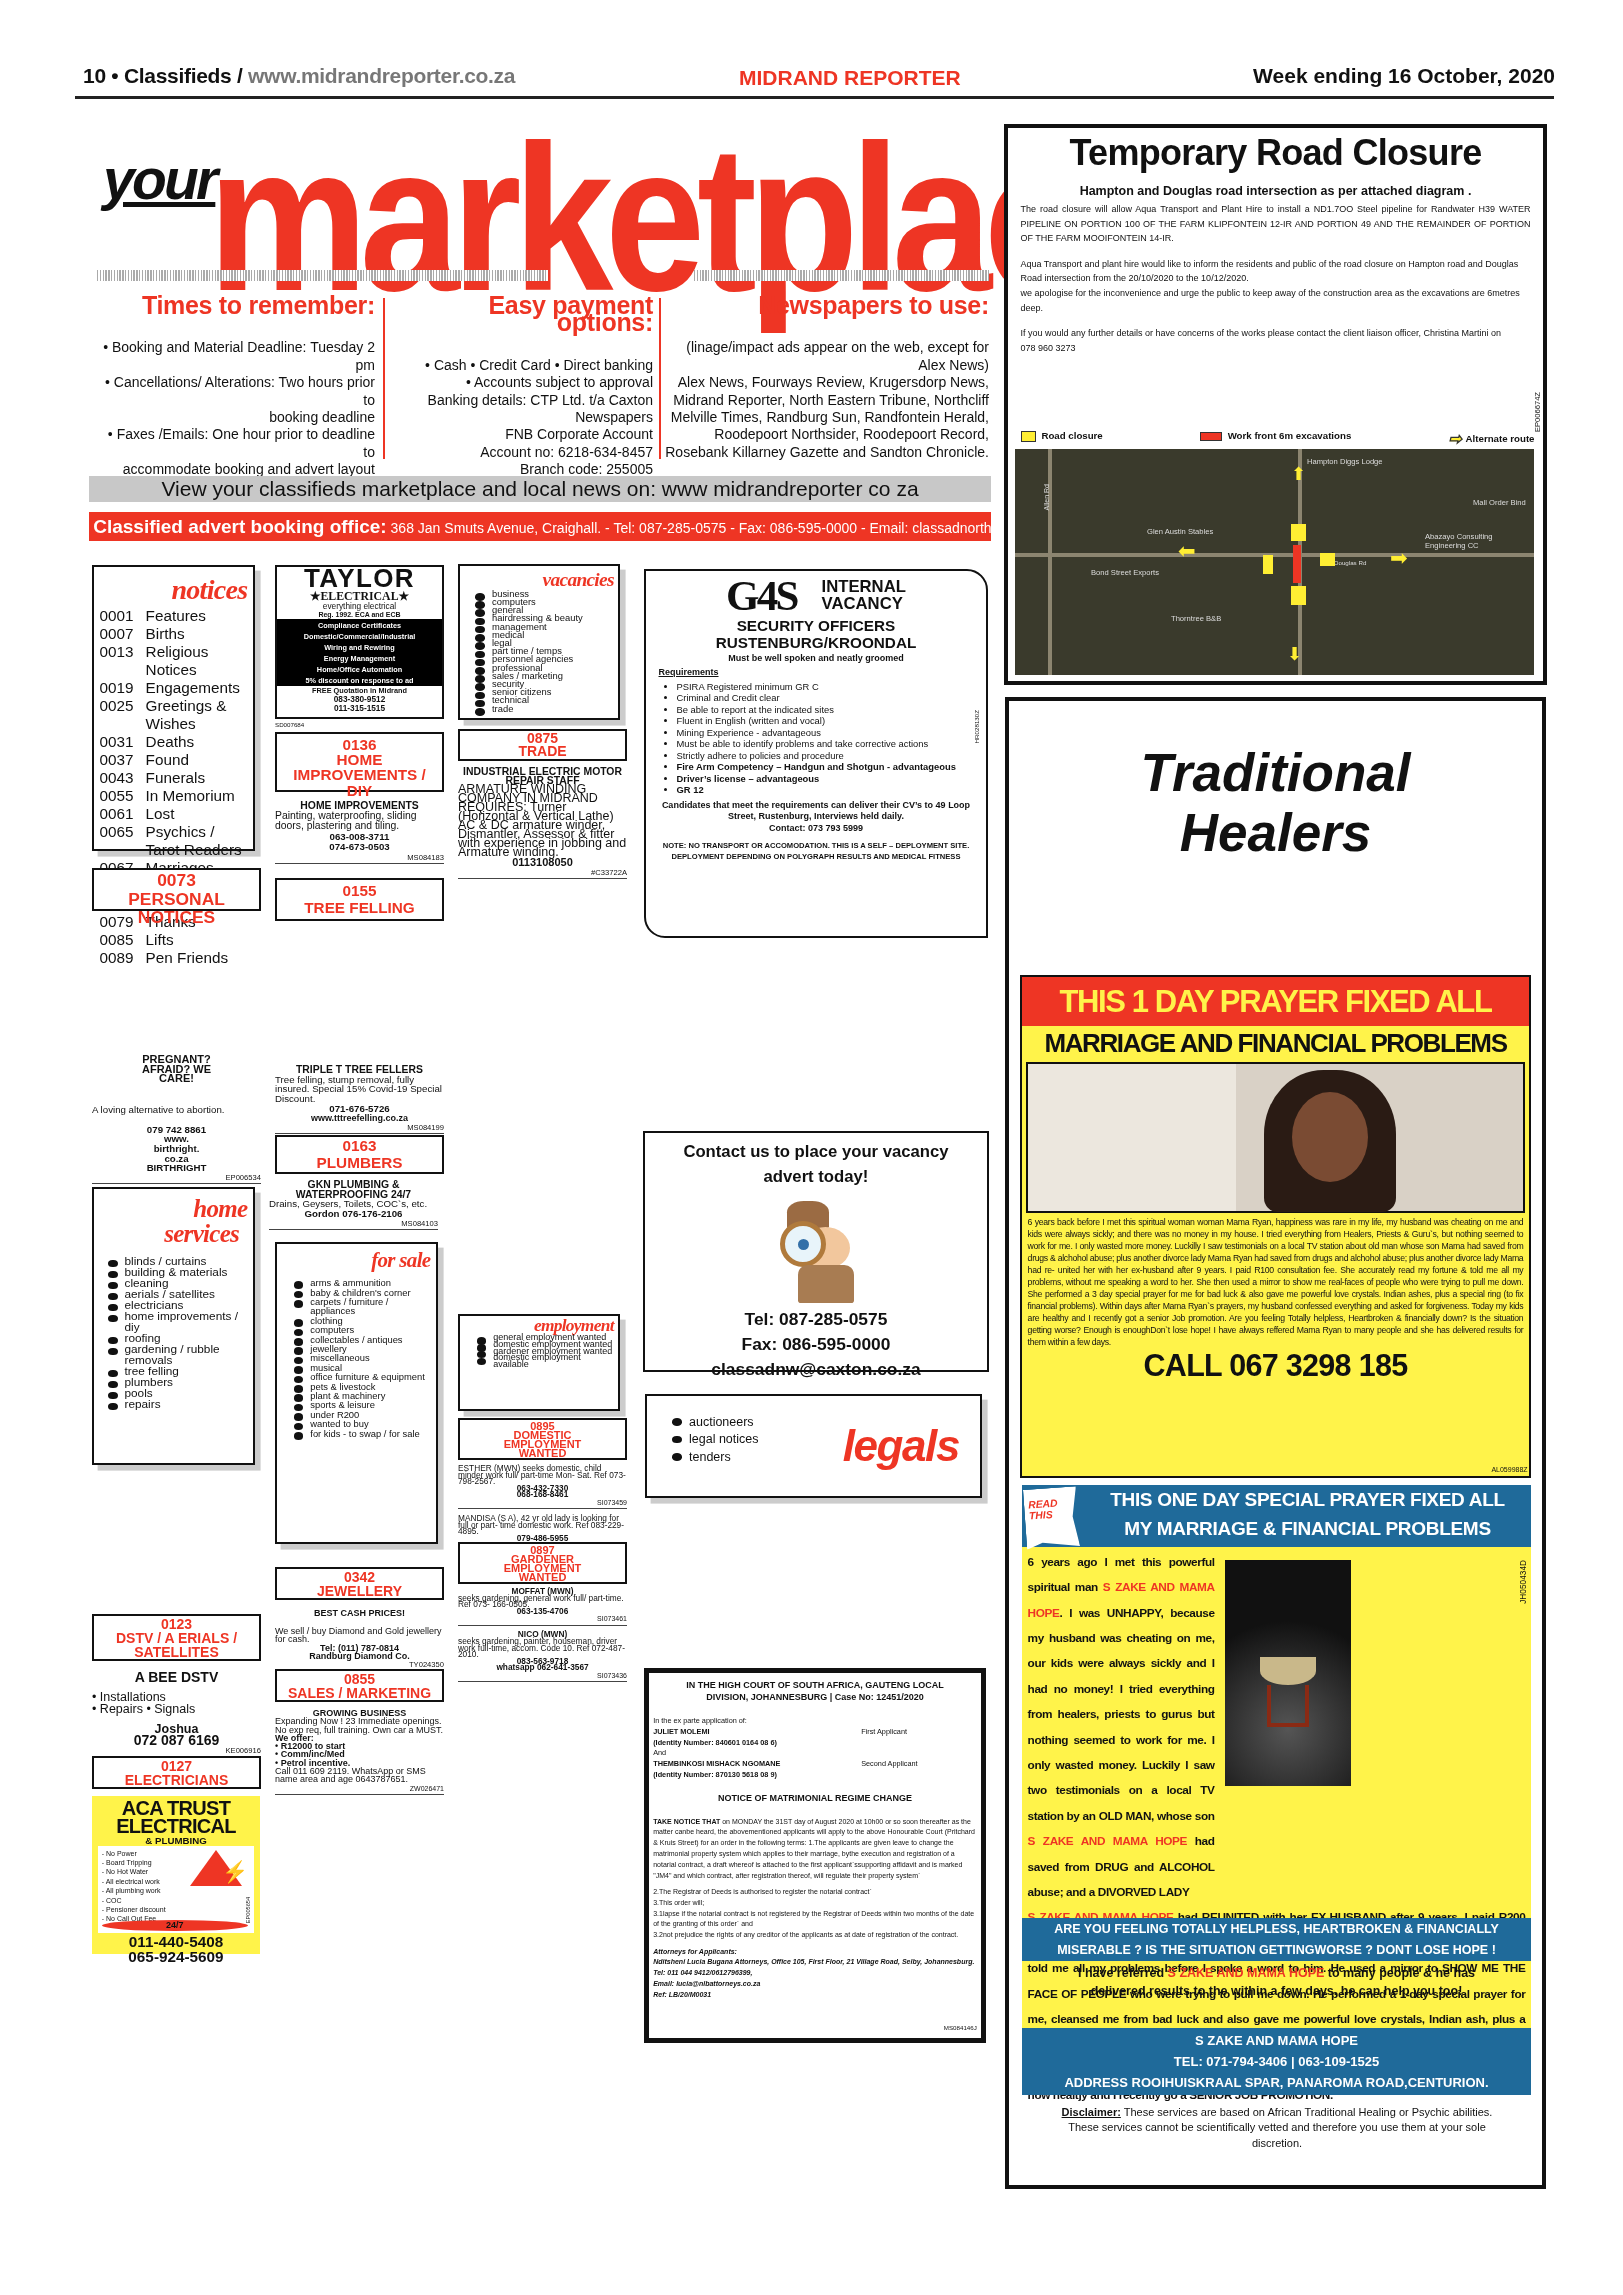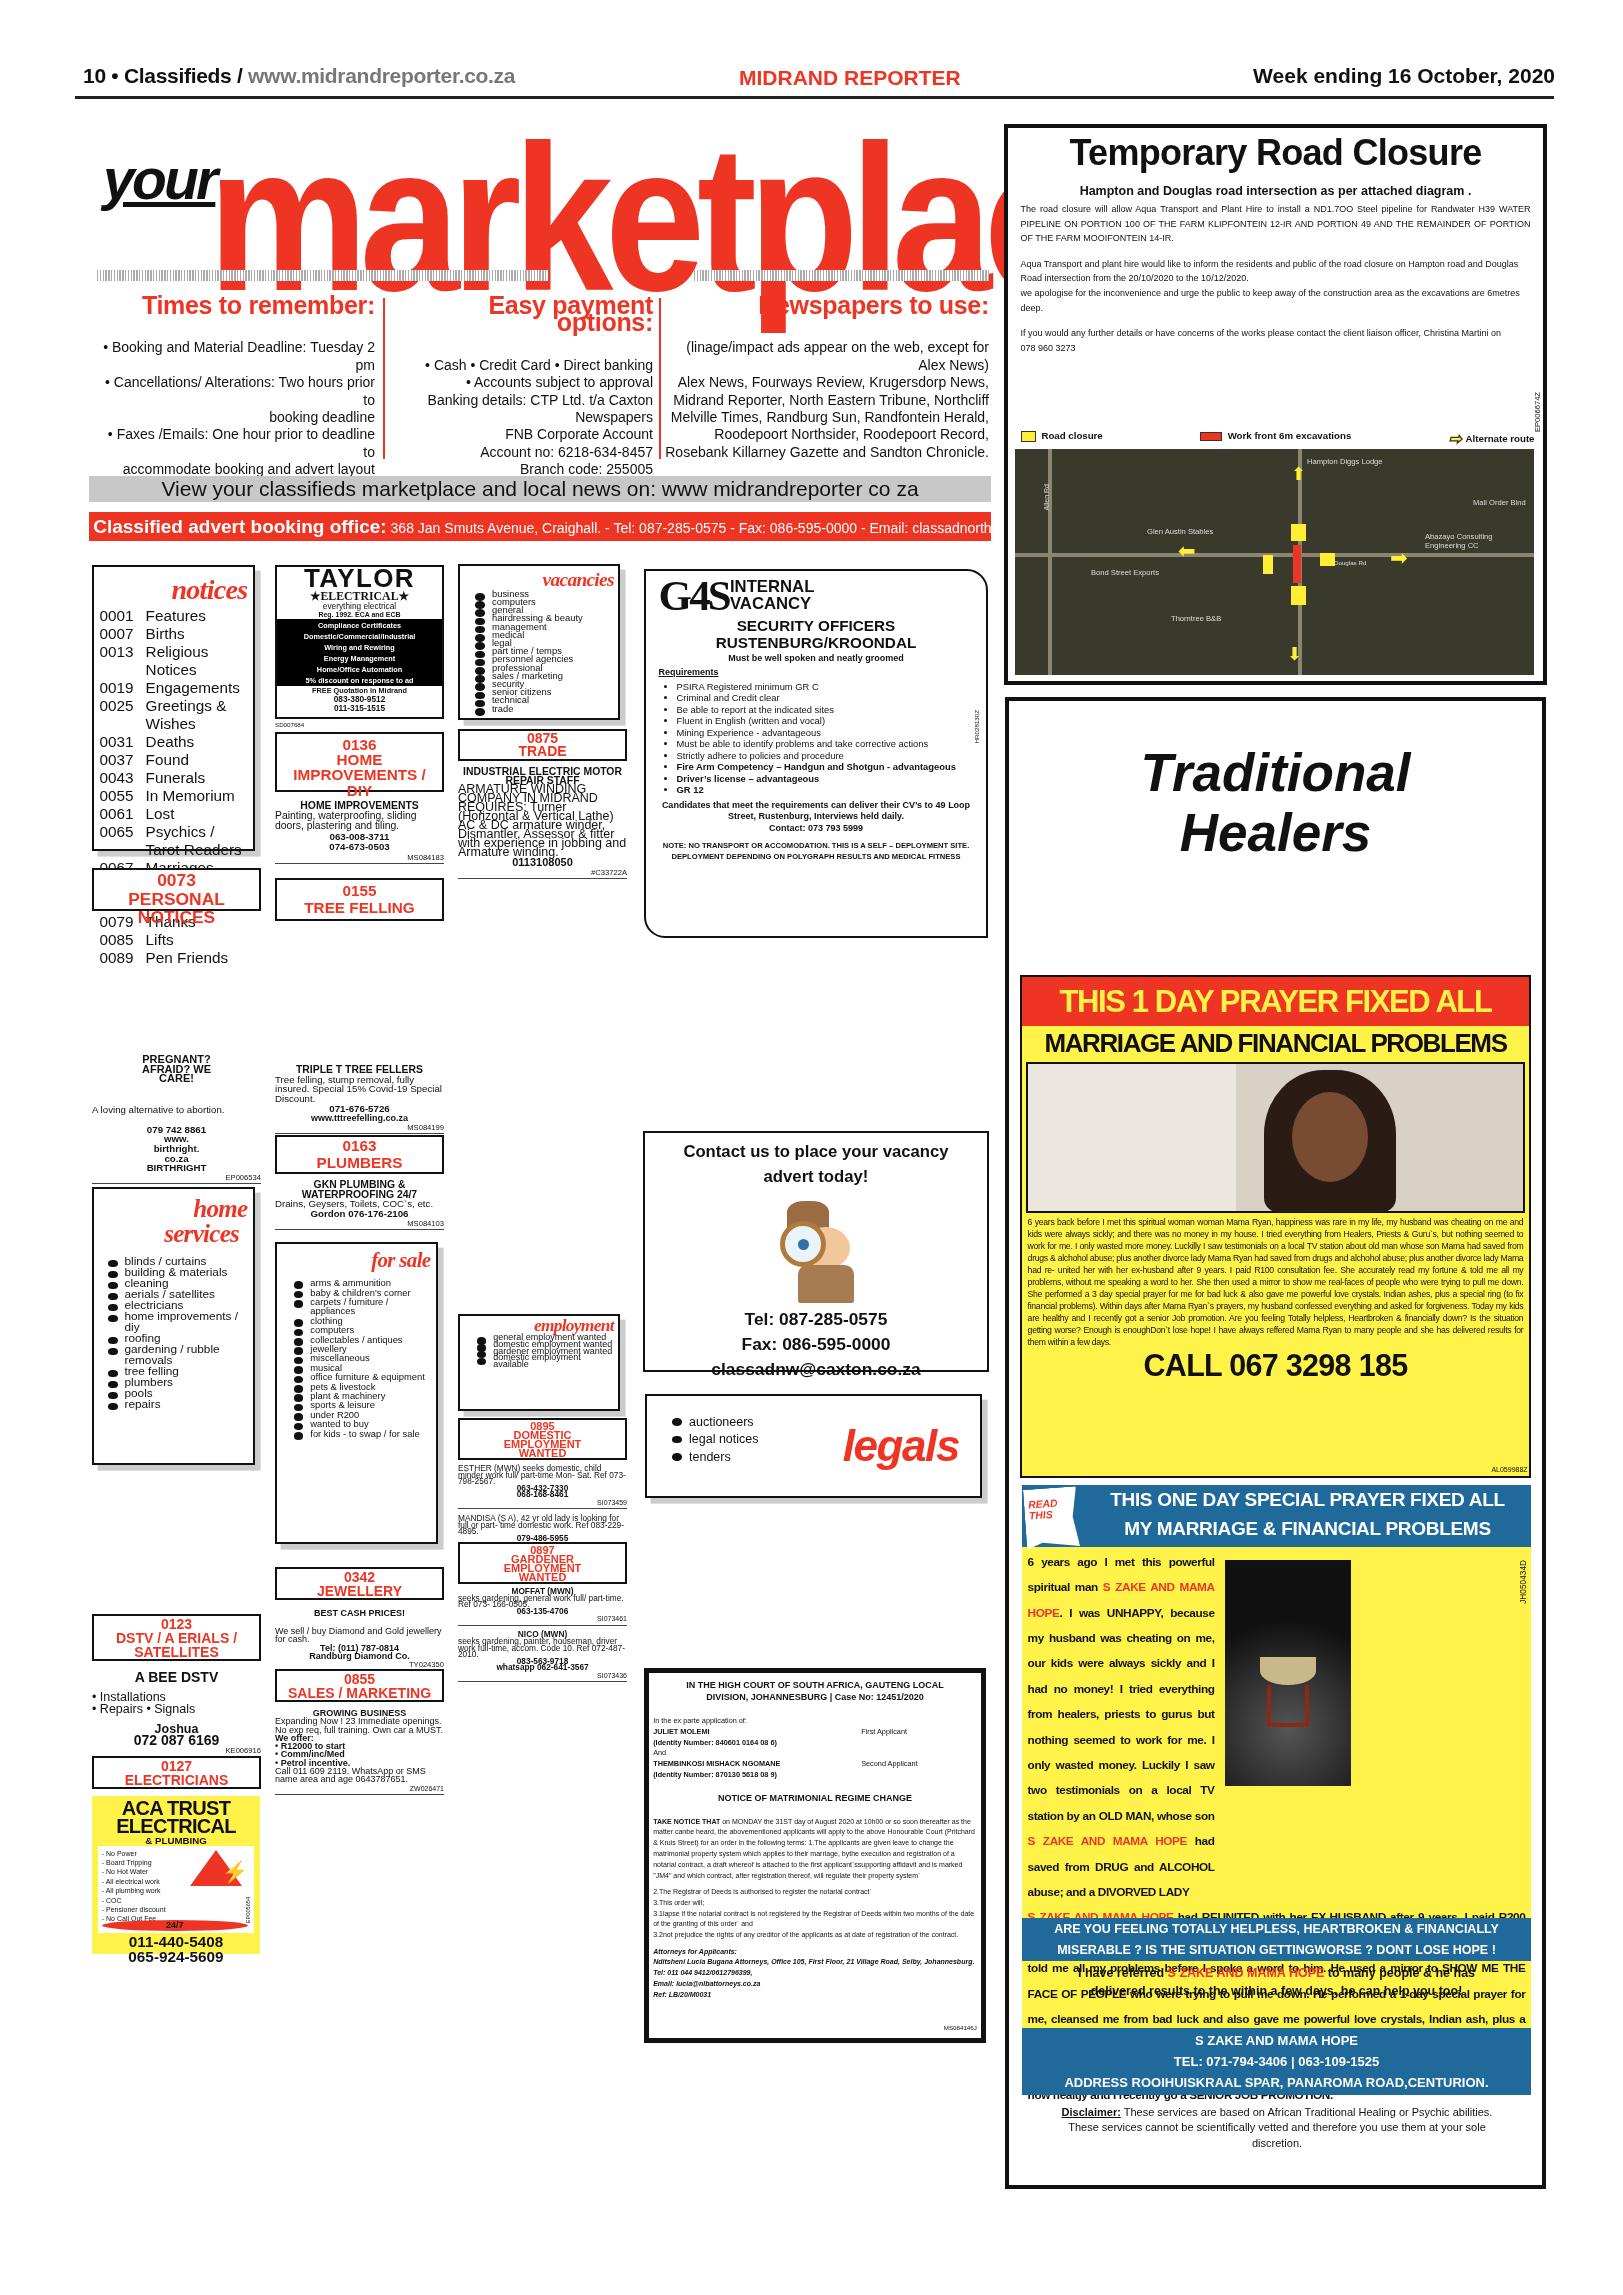--- a/index.html
+++ b/index.html
@@ -318,21 +318,21 @@
   <div style="font-size:9.7px;line-height:9.7px">Tree felling, stump removal, fully insured. Special 15% Covid-19 Special Discount.</div>
   <div class="c b" style="font-size:9.7px;line-height:9.7px">071-676-5726</div>
   <div class="c b" style="font-size:9px;line-height:9px">www.tttreefelling.co.za</div>
   <div class="ref" style="font-size:7.6px">MS084199</div>
 </div>
 
 <div class="abs box cat-head" style="left:275px;top:1135px;width:169px;height:39px;font-size:15.3px;line-height:16.7px;padding-top:1.4px">
     <div>0163</div>
     <div>PLUMBERS</div>
   </div>
-<div class="abs" style="left:275px;top:1180px;width:169px">
+<div class="abs" style="left:269px;top:1180px;width:169px">
   <div class="c b" style="font-size:10.4px;line-height:9.7px">GKN PLUMBING &amp; WATERPROOFING 24/7</div>
   <div style="font-size:9.7px;line-height:9.7px">Drains, Geysers, Toilets, COC`s, etc.</div>
   <div class="c b" style="font-size:9.7px;line-height:9.7px">Gordon 076-176-2106</div>
   <div class="ref" style="font-size:7.6px">MS084103</div>
 </div>
 
 <div class="abs box shadow" style="left:275px;top:1242px;width:163px;height:302px;padding:4.2px 5.6px 4.2px 15.3px">
   <div class="sec-title" style="font-size:21px;margin-bottom:5px">for sale</div>
   <ul class="bul" id="for-sale-list" style="font-size:9.4px;line-height:9.4px">
       <li>arms &amp; ammunition</li>
@@ -451,21 +451,21 @@
     <div style="margin-bottom: 5.6px;">
       <div class="c b">NICO (MWN)</div>
       <div>seeks gardening, painter, houseman, driver work full-time, accom. Code 10. Ref 072-487-2010.</div>
       <div class="c b">083-563-9718</div>
       <div class="c b">whatsapp 062-641-3567</div>
       <div class="ref" style="font-size: 7px;">SI073436</div>
     </div>
   </div>
 
 <div class="abs box" style="left:644px;top:569px;width:344px;height:369px;border-radius:0 21px 0 21px;padding:2.8px 12.5px">
-  <div style="display:flex;align-items:center;justify-content:flex-start;gap:1px;height:44px">
+  <div style="display:flex;align-items:center;justify-content:center;gap:25px;height:44px">
     <div class="b" style="font-size:43px;line-height:42px;letter-spacing:-2.8px;font-family:'Liberation Serif',serif"><span>G4S</span></div>
     <div class="b" style="font-size:16.7px;line-height:16.7px">
         <div>INTERNAL</div>
         <div>VACANCY</div>
       </div>
   </div>
   <div class="c b" style="font-size:15.3px;line-height:16.7px">SECURITY OFFICERS</div>
   <div class="c b" style="font-size:15.3px;line-height:16.7px">RUSTENBURG/KROONDAL</div>
   <div class="c b" style="font-size:9px;line-height:14px">Must be well spoken and neatly groomed</div>
   <div class="b" style="font-size:9px;text-decoration:underline;line-height:14px">Requirements</div>

